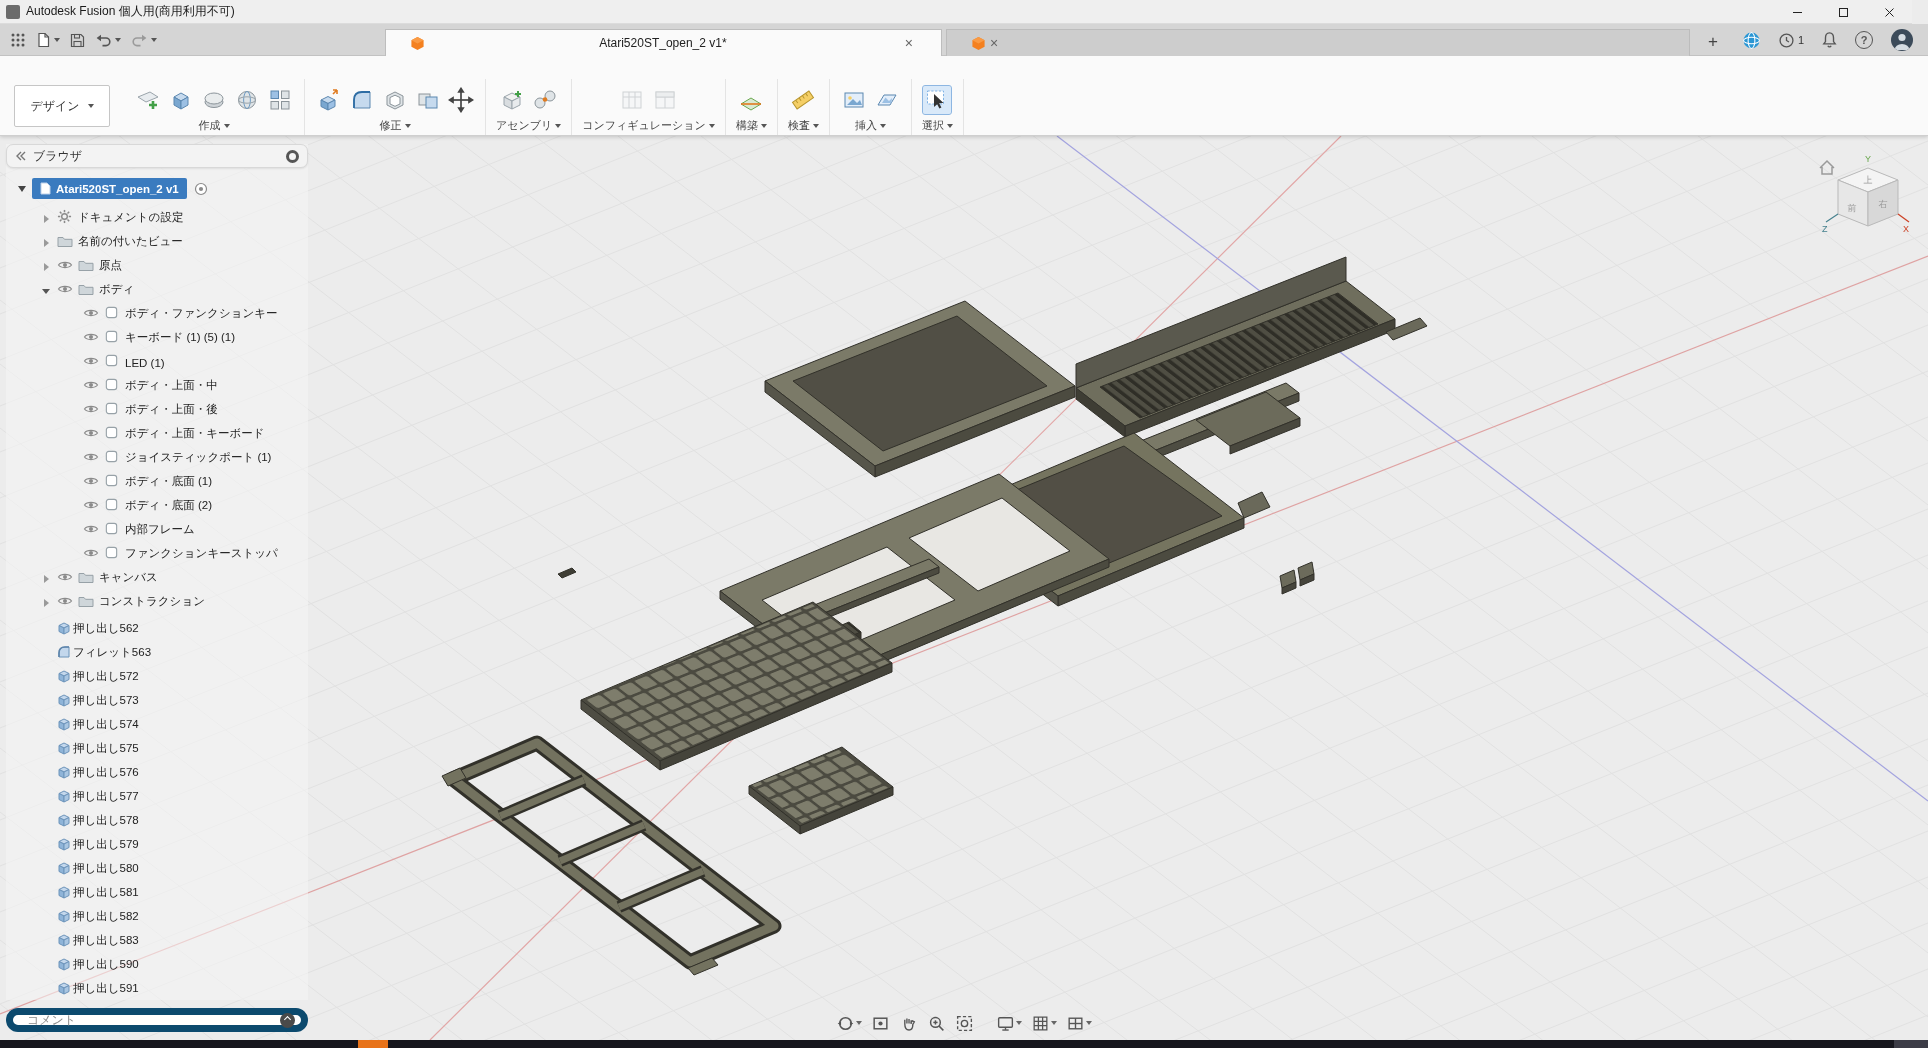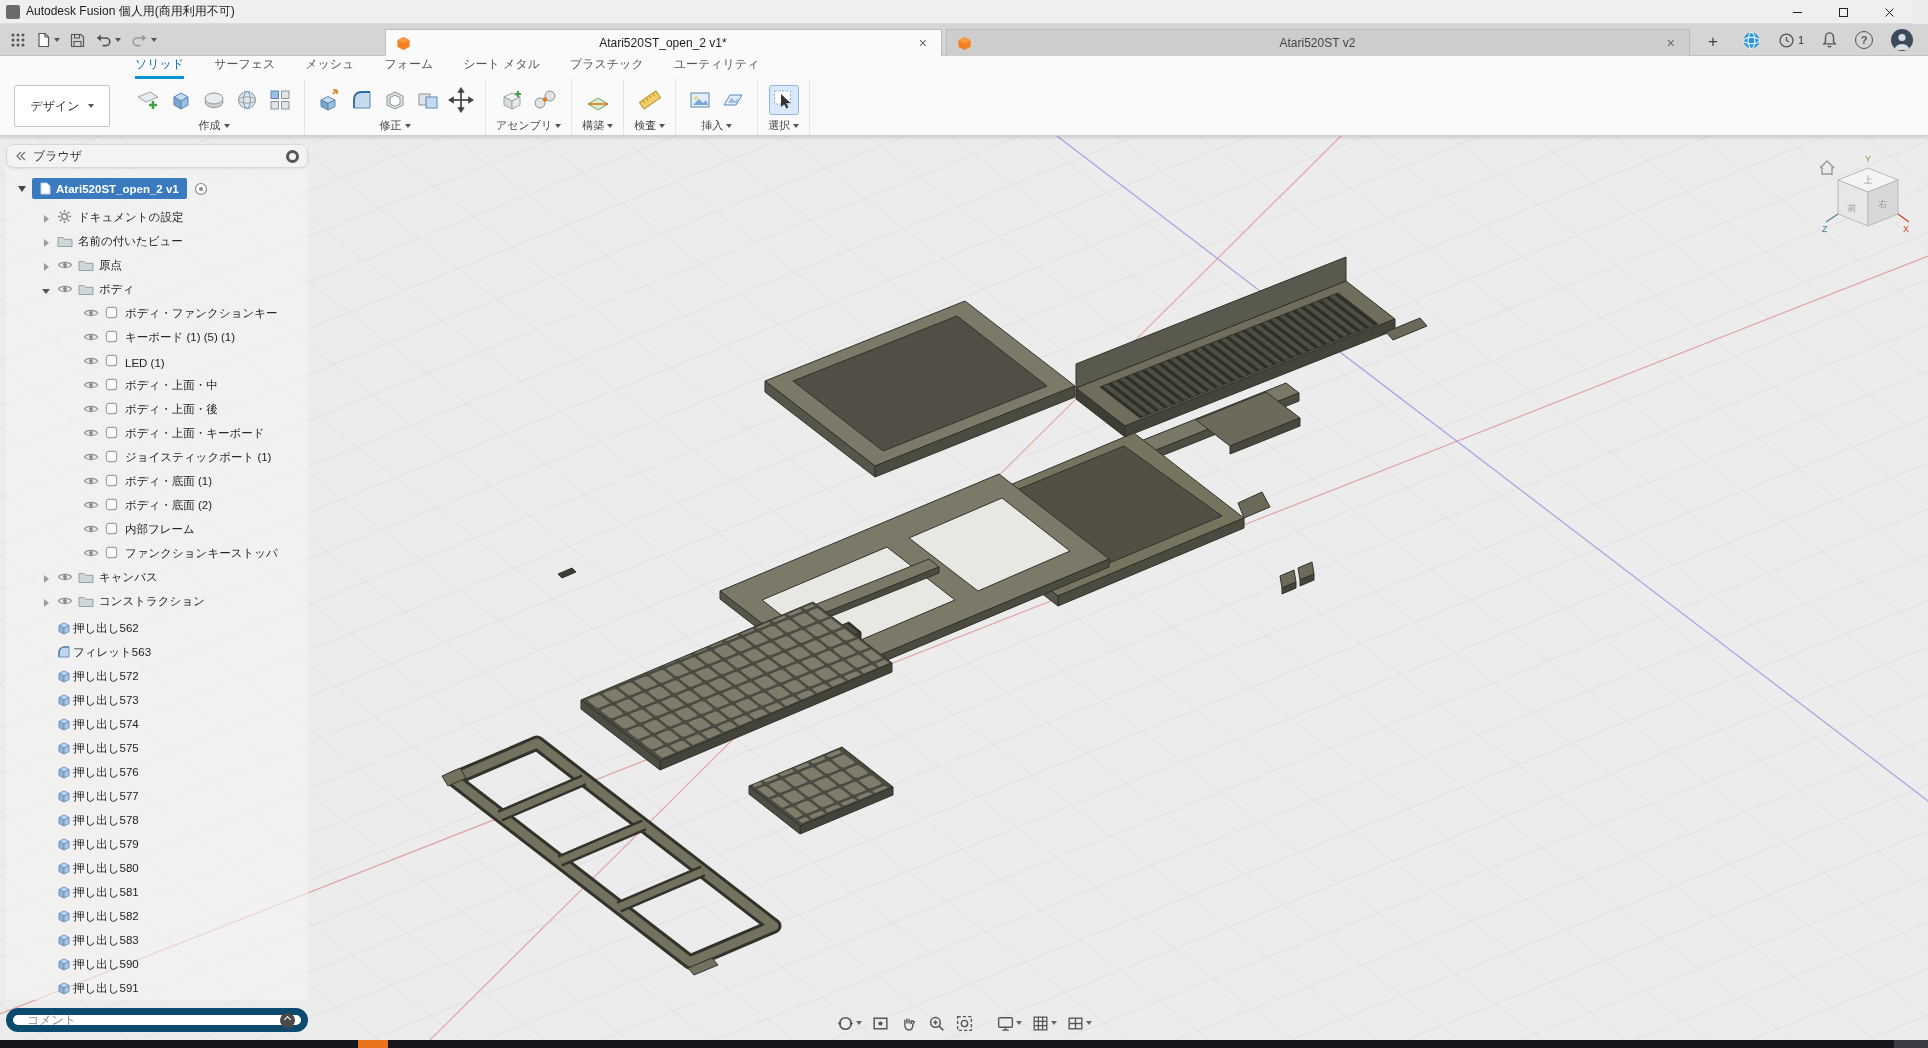--- a/index.html
+++ b/index.html
@@ -16,21 +16,21 @@
   .win-controls{position:absolute;right:0;top:0;height:24px;display:flex;}
   .win-btn{width:46px;height:24px;display:flex;align-items:center;justify-content:center;}
 
   
   .tabbar{position:absolute;top:24px;left:0;right:0;height:32px;background:#d5d5d5;
     border-bottom:1px solid #c2c2c2;z-index:49;}
   .tab-controls{position:absolute;left:6px;top:0;height:32px;display:flex;align-items:center;gap:2px;}
   .tbtn{height:26px;display:flex;align-items:center;justify-content:center;padding:0 4px;border-radius:2px;}
   .caret{display:inline-block;width:0;height:0;border-left:3.5px solid transparent;
     border-right:3.5px solid transparent;border-top:4px solid #555;margin-left:3px;}
-  .doc-tab{position:absolute;top:5px;height:27px;display:flex;align-items:center;padding:0 10px;font-size:12px;}
+  .doc-tab{position:absolute;top:5px;height:27px;display:flex;align-items:center;padding:0 24px;font-size:12px;}
   .doc-tab.active{left:385px;width:557px;background:#fafafa;border:1px solid #bdbdbd;border-bottom:none;color:#222;}
   .doc-tab.inactive{left:946px;width:744px;background:#cdcdcd;border:1px solid #bcbcbc;border-bottom:none;color:#444;}
   .doc-tab .tab-label{flex:1;text-align:center;white-space:nowrap;overflow:hidden;text-overflow:ellipsis;}
   .tab-close{font-size:14px;color:#666;padding:0 4px;}
   .fusion-cube{width:15px;height:15px;display:inline-block;}
   .newtab-btn{position:absolute;left:1700px;top:5px;width:26px;height:26px;font-size:17px;color:#444;
     display:flex;align-items:center;justify-content:center;}
   .tab-right{position:absolute;right:10px;top:0;height:32px;display:flex;align-items:center;gap:13px;}
   .jobwrap{display:flex;align-items:center;gap:3px;}
   .job-count{font-size:11px;color:#333;}
@@ -190,21 +190,20 @@
         </svg></span>
     <span class="tab-label">Atari520ST_open_2 v1*</span>
     <span class="tab-close">×</span>
   </div>
   <div class="doc-tab inactive">
     <span class="fusion-cube">
       <svg viewBox="0 0 16 16">
           <polygon points="8,1 14.5,4.5 14.5,11.5 8,15 1.5,11.5 1.5,4.5" fill="#f4801f"></polygon>
           <polygon points="8,1 14.5,4.5 8,8 1.5,4.5" fill="#fa9a43"></polygon>
         </svg></span>
-    <span class="tab-label">Atari520ST v2</span>
     <span class="tab-close">×</span>
   </div>
   <button class="newtab-btn">+</button>
 
   <div class="tab-right">
     <button class="tbtn">
       <svg width="19" height="19" viewBox="0 0 18 18">
           <circle cx="9" cy="9" r="7.5" fill="#2a96d4"></circle>
           <g stroke="#fff" fill="none" stroke-width="1">
             <ellipse cx="9" cy="9" rx="3.2" ry="7.5"></ellipse>
@@ -237,36 +236,20 @@
           <g clip-path="url(#avclip)">
             <circle cx="12" cy="9.5" r="3.6" fill="#d6dde3"></circle>
             <path d="M4.5 22 a7.5 6 0 0 1 15 0 Z" fill="#d6dde3"></path>
           </g>
         </svg>
       </button>
   </div>
 </div>
 
 <div class="ribbon">
-  <div class="ribbon-tabs">
-
-      <div class="rtab active"><span>ソリッド</span></div>
-
-      <div class="rtab"><span>サーフェス</span></div>
-
-      <div class="rtab"><span>メッシュ</span></div>
-
-      <div class="rtab"><span>フォーム</span></div>
-
-      <div class="rtab"><span>シート メタル</span></div>
-
-      <div class="rtab"><span>プラスチック</span></div>
-
-      <div class="rtab"><span>ユーティリティ</span></div>
-    </div>
 
   <div class="tools-row">
     <button class="design-btn">
       <span>デザイン</span>
         <span class="caret"></span>
     </button>
 
     <div class="tool-group">
       <div class="tool-icons">
         <button class="ticon">
@@ -374,20 +357,44 @@
               <circle cx="13" cy="12.5" r="2.3" fill="#e07b20"></circle>
             </svg>
           </button>
       </div>
       <div class="tool-label">
         <span>アセンブリ</span>
           <span class="caret"></span>
         </div>
     </div>
 
+    <div class="tool-group disabled">
+      <div class="tool-icons">
+        <button class="ticon">
+          <svg width="26" height="26" viewBox="0 0 26 26">
+              <rect x="4" y="5" width="18" height="16" fill="#eef1f3" stroke="#8b949a"></rect>
+              <line x1="4" y1="10" x2="22" y2="10" stroke="#8b949a"></line>
+              <line x1="10" y1="5" x2="10" y2="21" stroke="#8b949a"></line>
+              <line x1="16" y1="5" x2="16" y2="21" stroke="#8b949a"></line>
+            </svg>
+          </button>
+        <button class="ticon">
+          <svg width="26" height="26" viewBox="0 0 26 26">
+              <rect x="4" y="5" width="18" height="16" fill="#eef1f3" stroke="#8b949a"></rect>
+              <line x1="4" y1="10" x2="22" y2="10" stroke="#8b949a"></line>
+              <line x1="13" y1="5" x2="13" y2="21" stroke="#8b949a"></line>
+              <rect x="4" y="5" width="18" height="5" fill="#d6dbdf" stroke="#8b949a"></rect>
+            </svg>
+          </button>
+      </div>
+      <div class="tool-label">
+        <span>コンフィギュレーション</span>
+          <span class="caret"></span>
+        </div>
+    </div>
 
     <div class="tool-group">
       <div class="tool-icons">
         <button class="ticon">
           <svg width="26" height="26" viewBox="0 0 26 26">
               <polygon points="3,17 13,11 23,17 13,23" fill="#d9ead3" stroke="#6aa84f"></polygon>
               <line x1="3" y1="17" x2="23" y2="17" stroke="#e07b20" stroke-width="1.6"></line>
             </svg>
           </button>
       </div>

